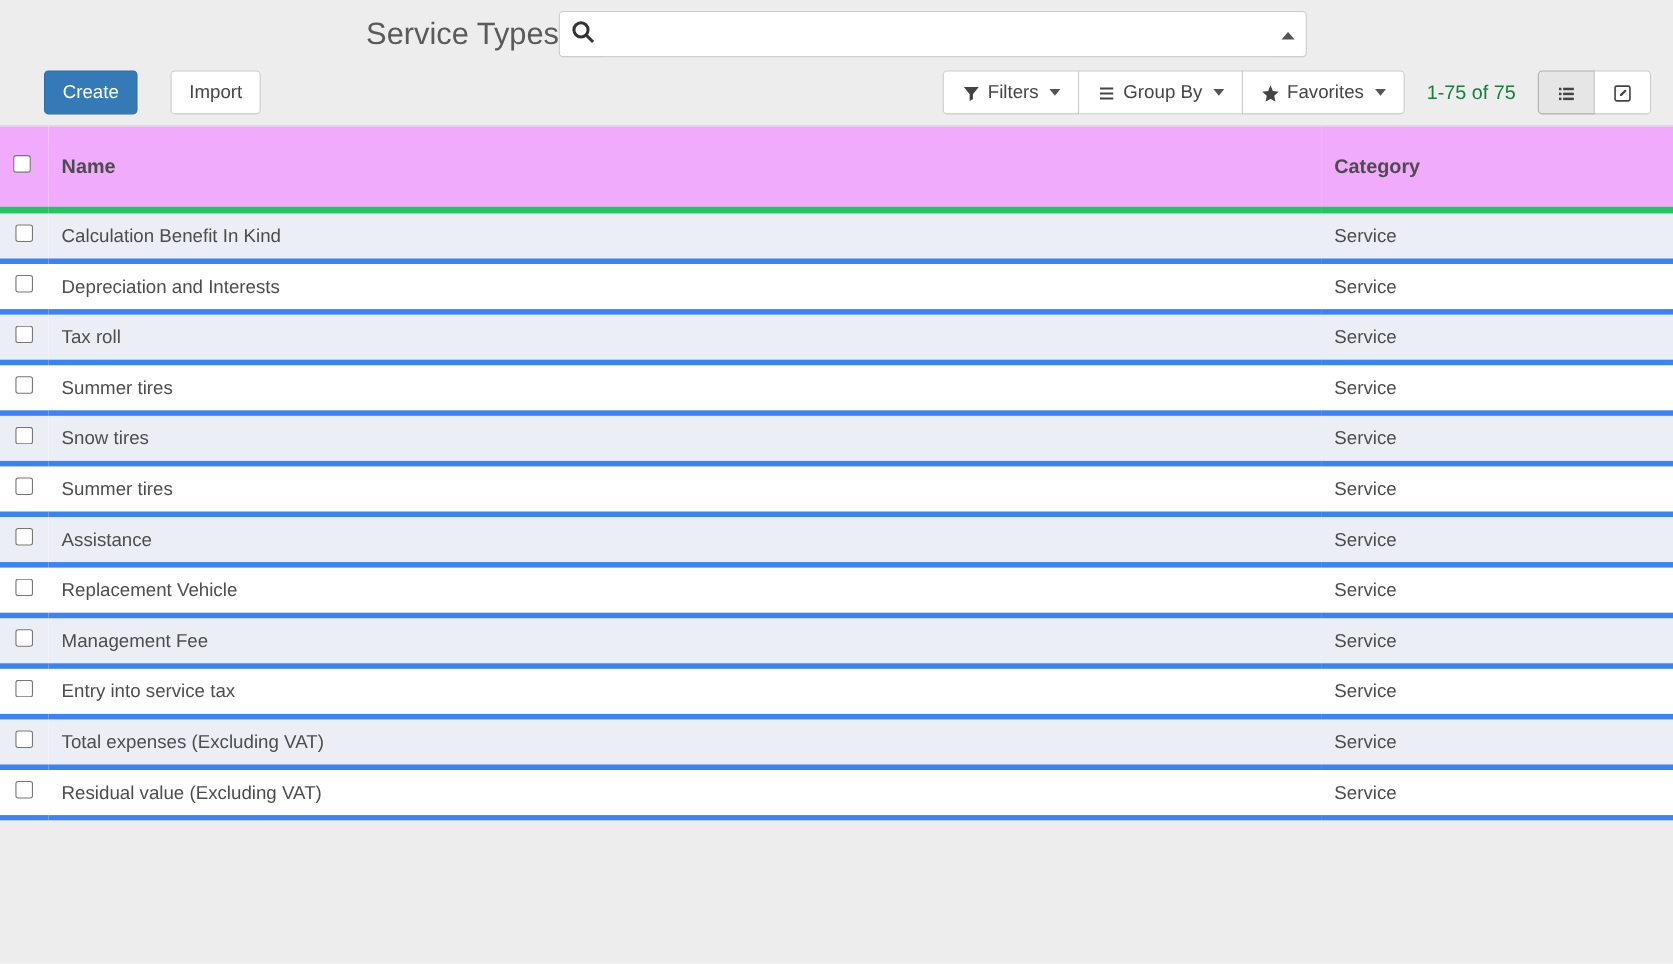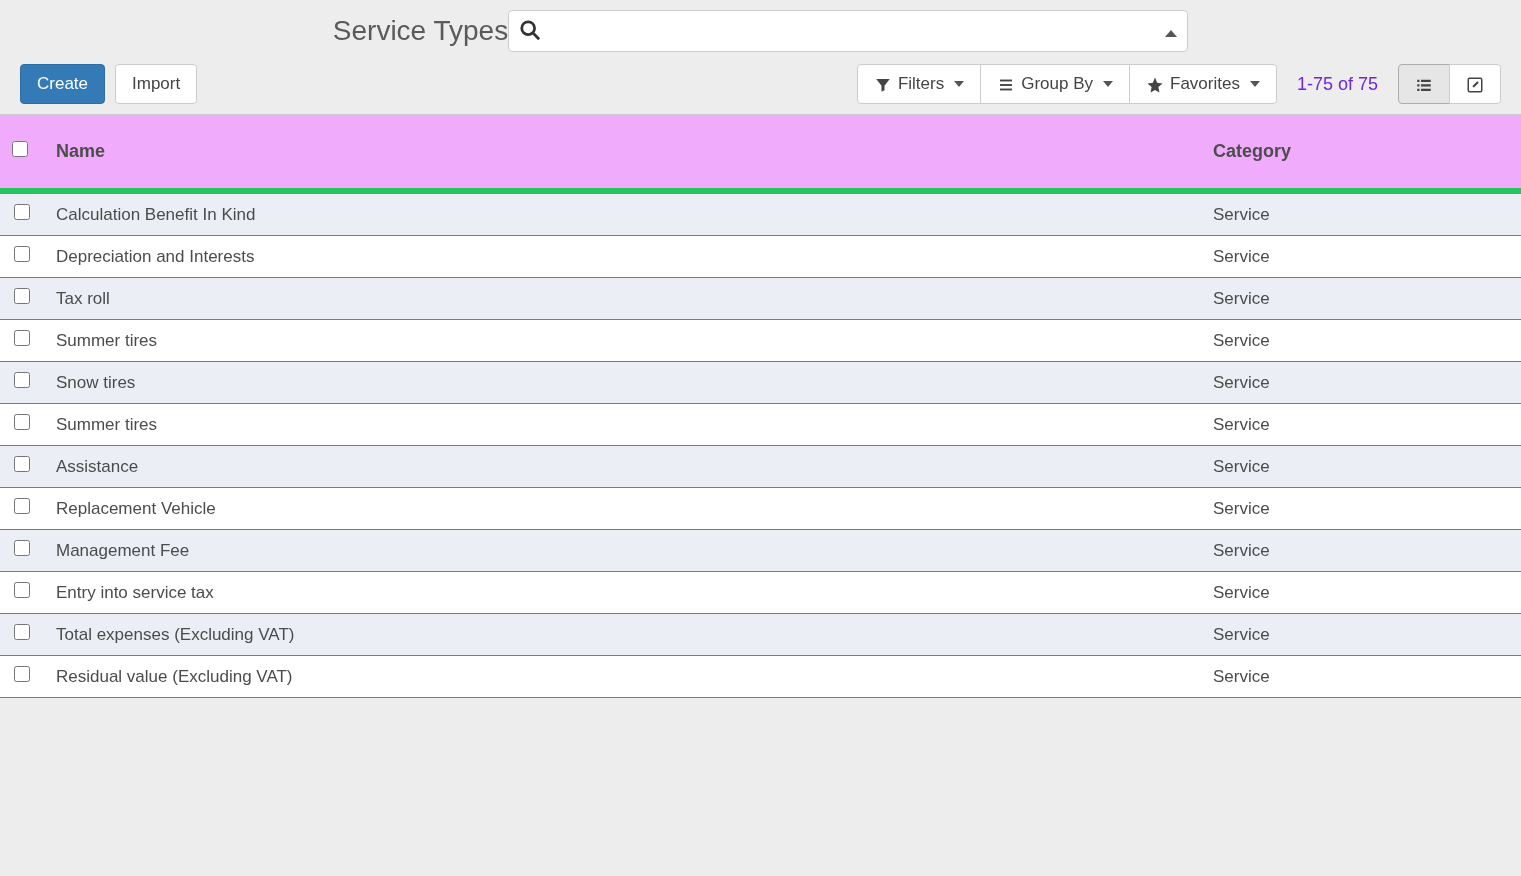--- a/index.html
+++ b/index.html
@@ -58,38 +58,39 @@
     align-items: center;
     gap: 6px;
     height: 40px;
     padding: 0 16px;
     border-radius: 4px;
     border: 1px solid #ccc;
     background: #fff;
     color: #444;
     font-size: 17px;
     cursor: pointer;
+    margin-left: 20px;
   }
   .btn-primary {
     background: #337ab7;
     border-color: #2e6da4;
     color: #fff;
   }
   .btn-group {
     display: inline-flex;
   }
   .btn-group .btn {
     border-radius: 0;
     margin-left: -1px;
   }
   .btn-group .btn:first-child { border-radius: 4px 0 0 4px; margin-left: 0; }
   .btn-group .btn:last-child { border-radius: 0 4px 4px 0; text-align: center; }
   .pager-text {
     font-size: 18px;
-    color: #6d28d9;
+    color: #15803d;
     margin: 0 10px;
   }
   .view-switch .btn.active {
     background: #e6e6e6;
     border-color: #adadad;
   }
   .caret-down {
     display: inline-block; width: 0; height: 0;
     border-left: 5px solid transparent;
     border-right: 5px solid transparent;
@@ -112,21 +113,21 @@
     border-top: 1px solid #ccc;
     border-bottom: 6px solid #22c55e;
     text-align: left;
     font-size: 18px;
     font-weight: 700;
     color: #4c4c4c;
     padding: 26px 12px;
   }
   table.list td {
     padding: 10px 12px;
-    border-bottom: 1px solid #3b82f6;
+    border-bottom: 5px solid #3b82f6;
     font-size: 17px;
     color: #4c4c4c;
   }
   table.list tbody tr:nth-child(odd) td {
     background: #eceef5;
   }
   .col-check { width: 44px; text-align: center; }
   .col-name { width: auto; }
   .col-cat { width: 320px; }
   input[type=checkbox] {

